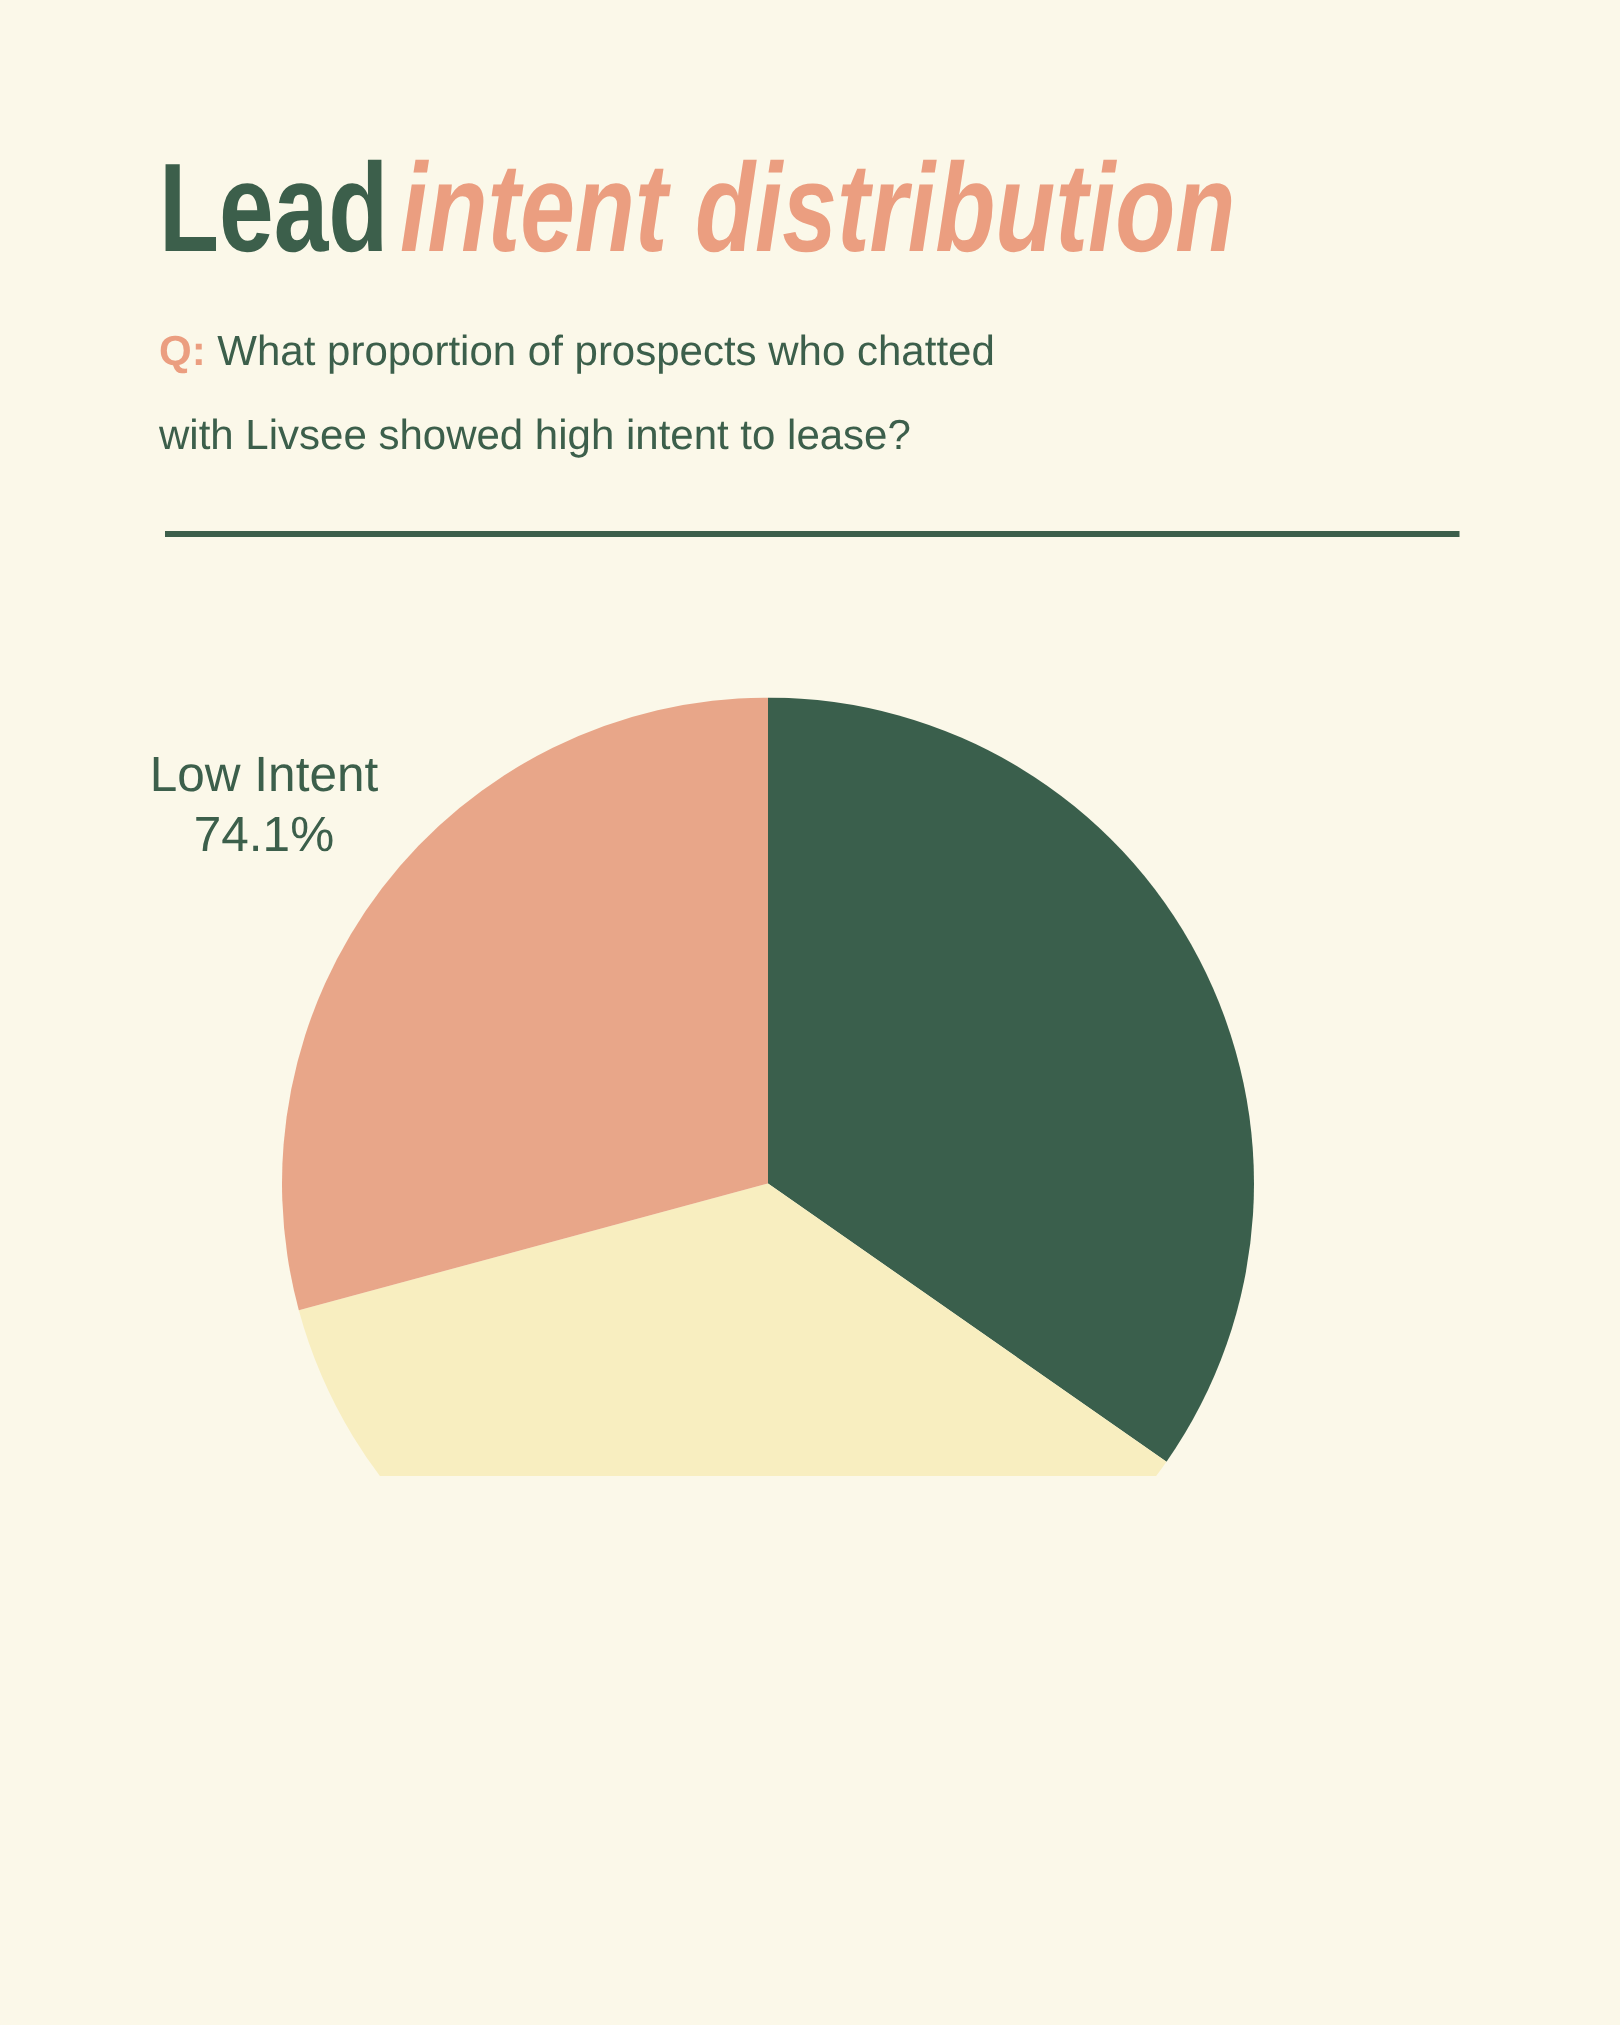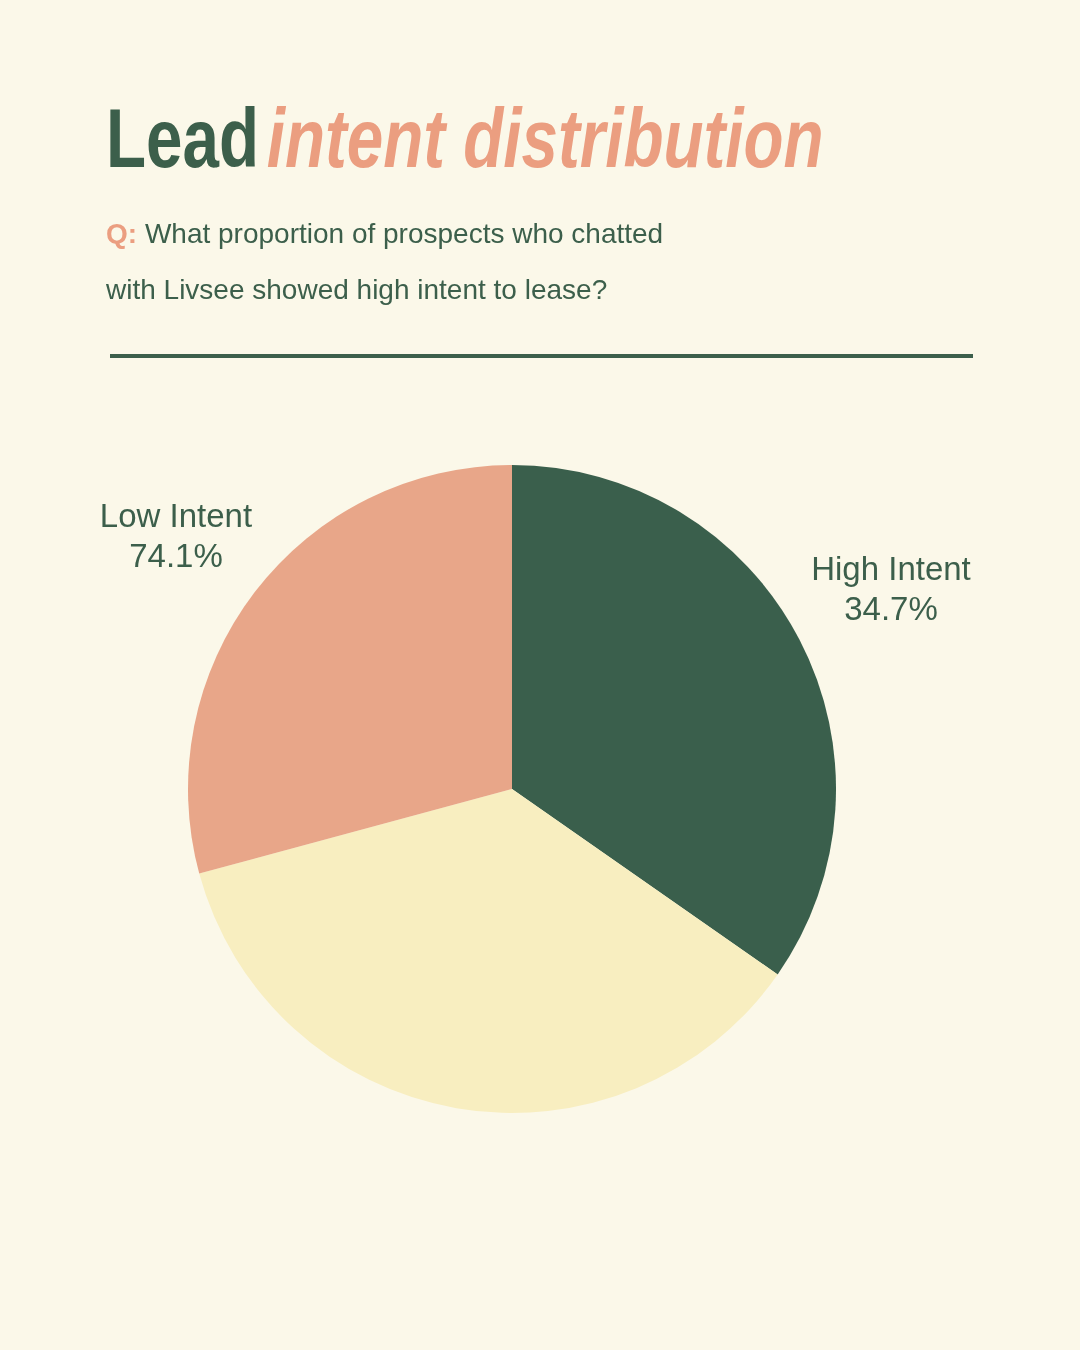--- a/index.html
+++ b/index.html
@@ -9,21 +9,21 @@
   }
   * { margin: 0; padding: 0; box-sizing: border-box; }
   html, body { width: 1080px; height: 1350px; }
   body {
     font-family: "Liberation Sans", "DejaVu Sans", sans-serif;
     background: var(--background);
   }
   .page {
     position: relative;
     width: 1080px;
-    height: 1350px;
+    height: 984px;
     background: var(--background);
     overflow: hidden;
   }
   .page-title {
     position: absolute;
     left: 106px;
     top: 96px;
     font-size: 84px;
     font-weight: bold;
     line-height: 1;
@@ -79,24 +79,20 @@
 
   <hr class="divider">
 
   <div class="chart-area">
     <svg class="pie-svg" viewBox="0 0 648 648">
         <path d="M 324 324 L 324.00 0.00 A 324 324 0 0 1 589.66 509.47 Z" fill="#3A5F4C"></path>
         <path d="M 324 324 L 589.66 509.47 A 324 324 0 0 1 11.22 408.51 Z" fill="#F8EEC0"></path>
         <path d="M 324 324 L 11.22 408.51 A 324 324 0 0 1 324.00 0.00 Z" fill="#E8A689"></path>
       </svg>
 
-    <div class="pie-label pie-label-high">
-      <div>High Intent</div>
-      <div>34.7%</div>
-    </div>
 
 
     <div class="pie-label pie-label-low">
       <div>Low Intent</div>
       <div>74.1%</div>
     </div>
   </div>
 
 </div>
 

